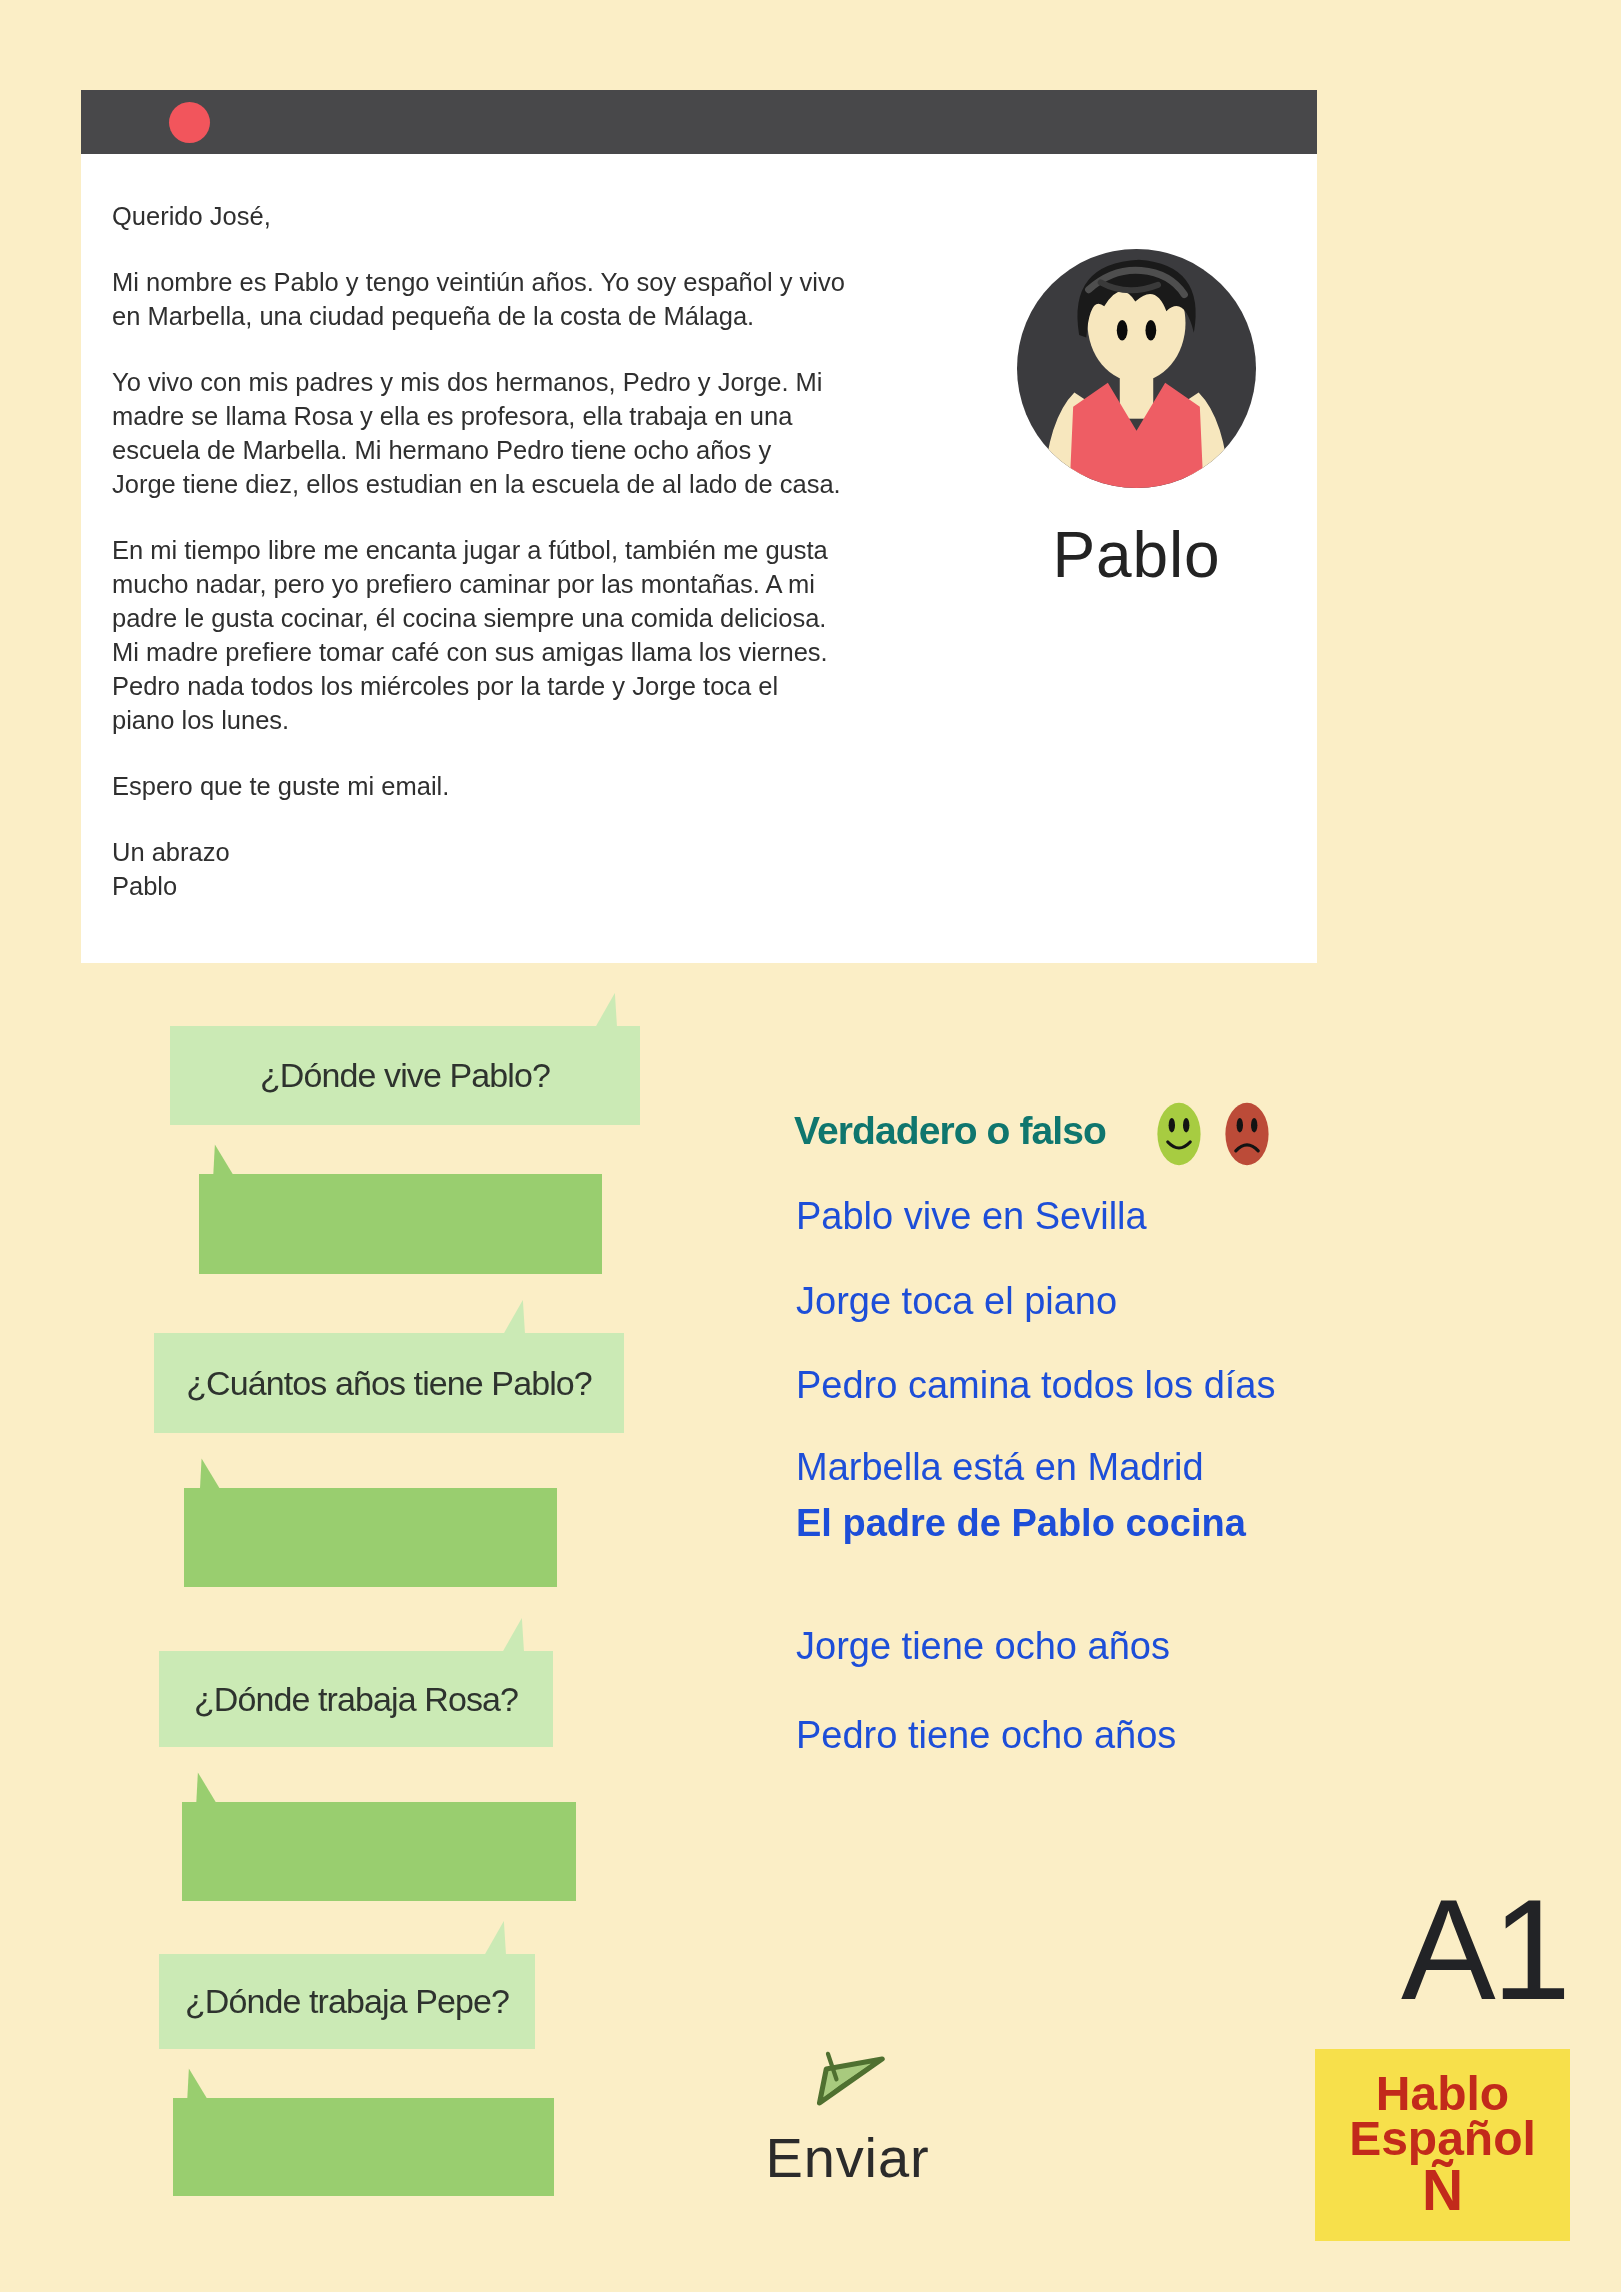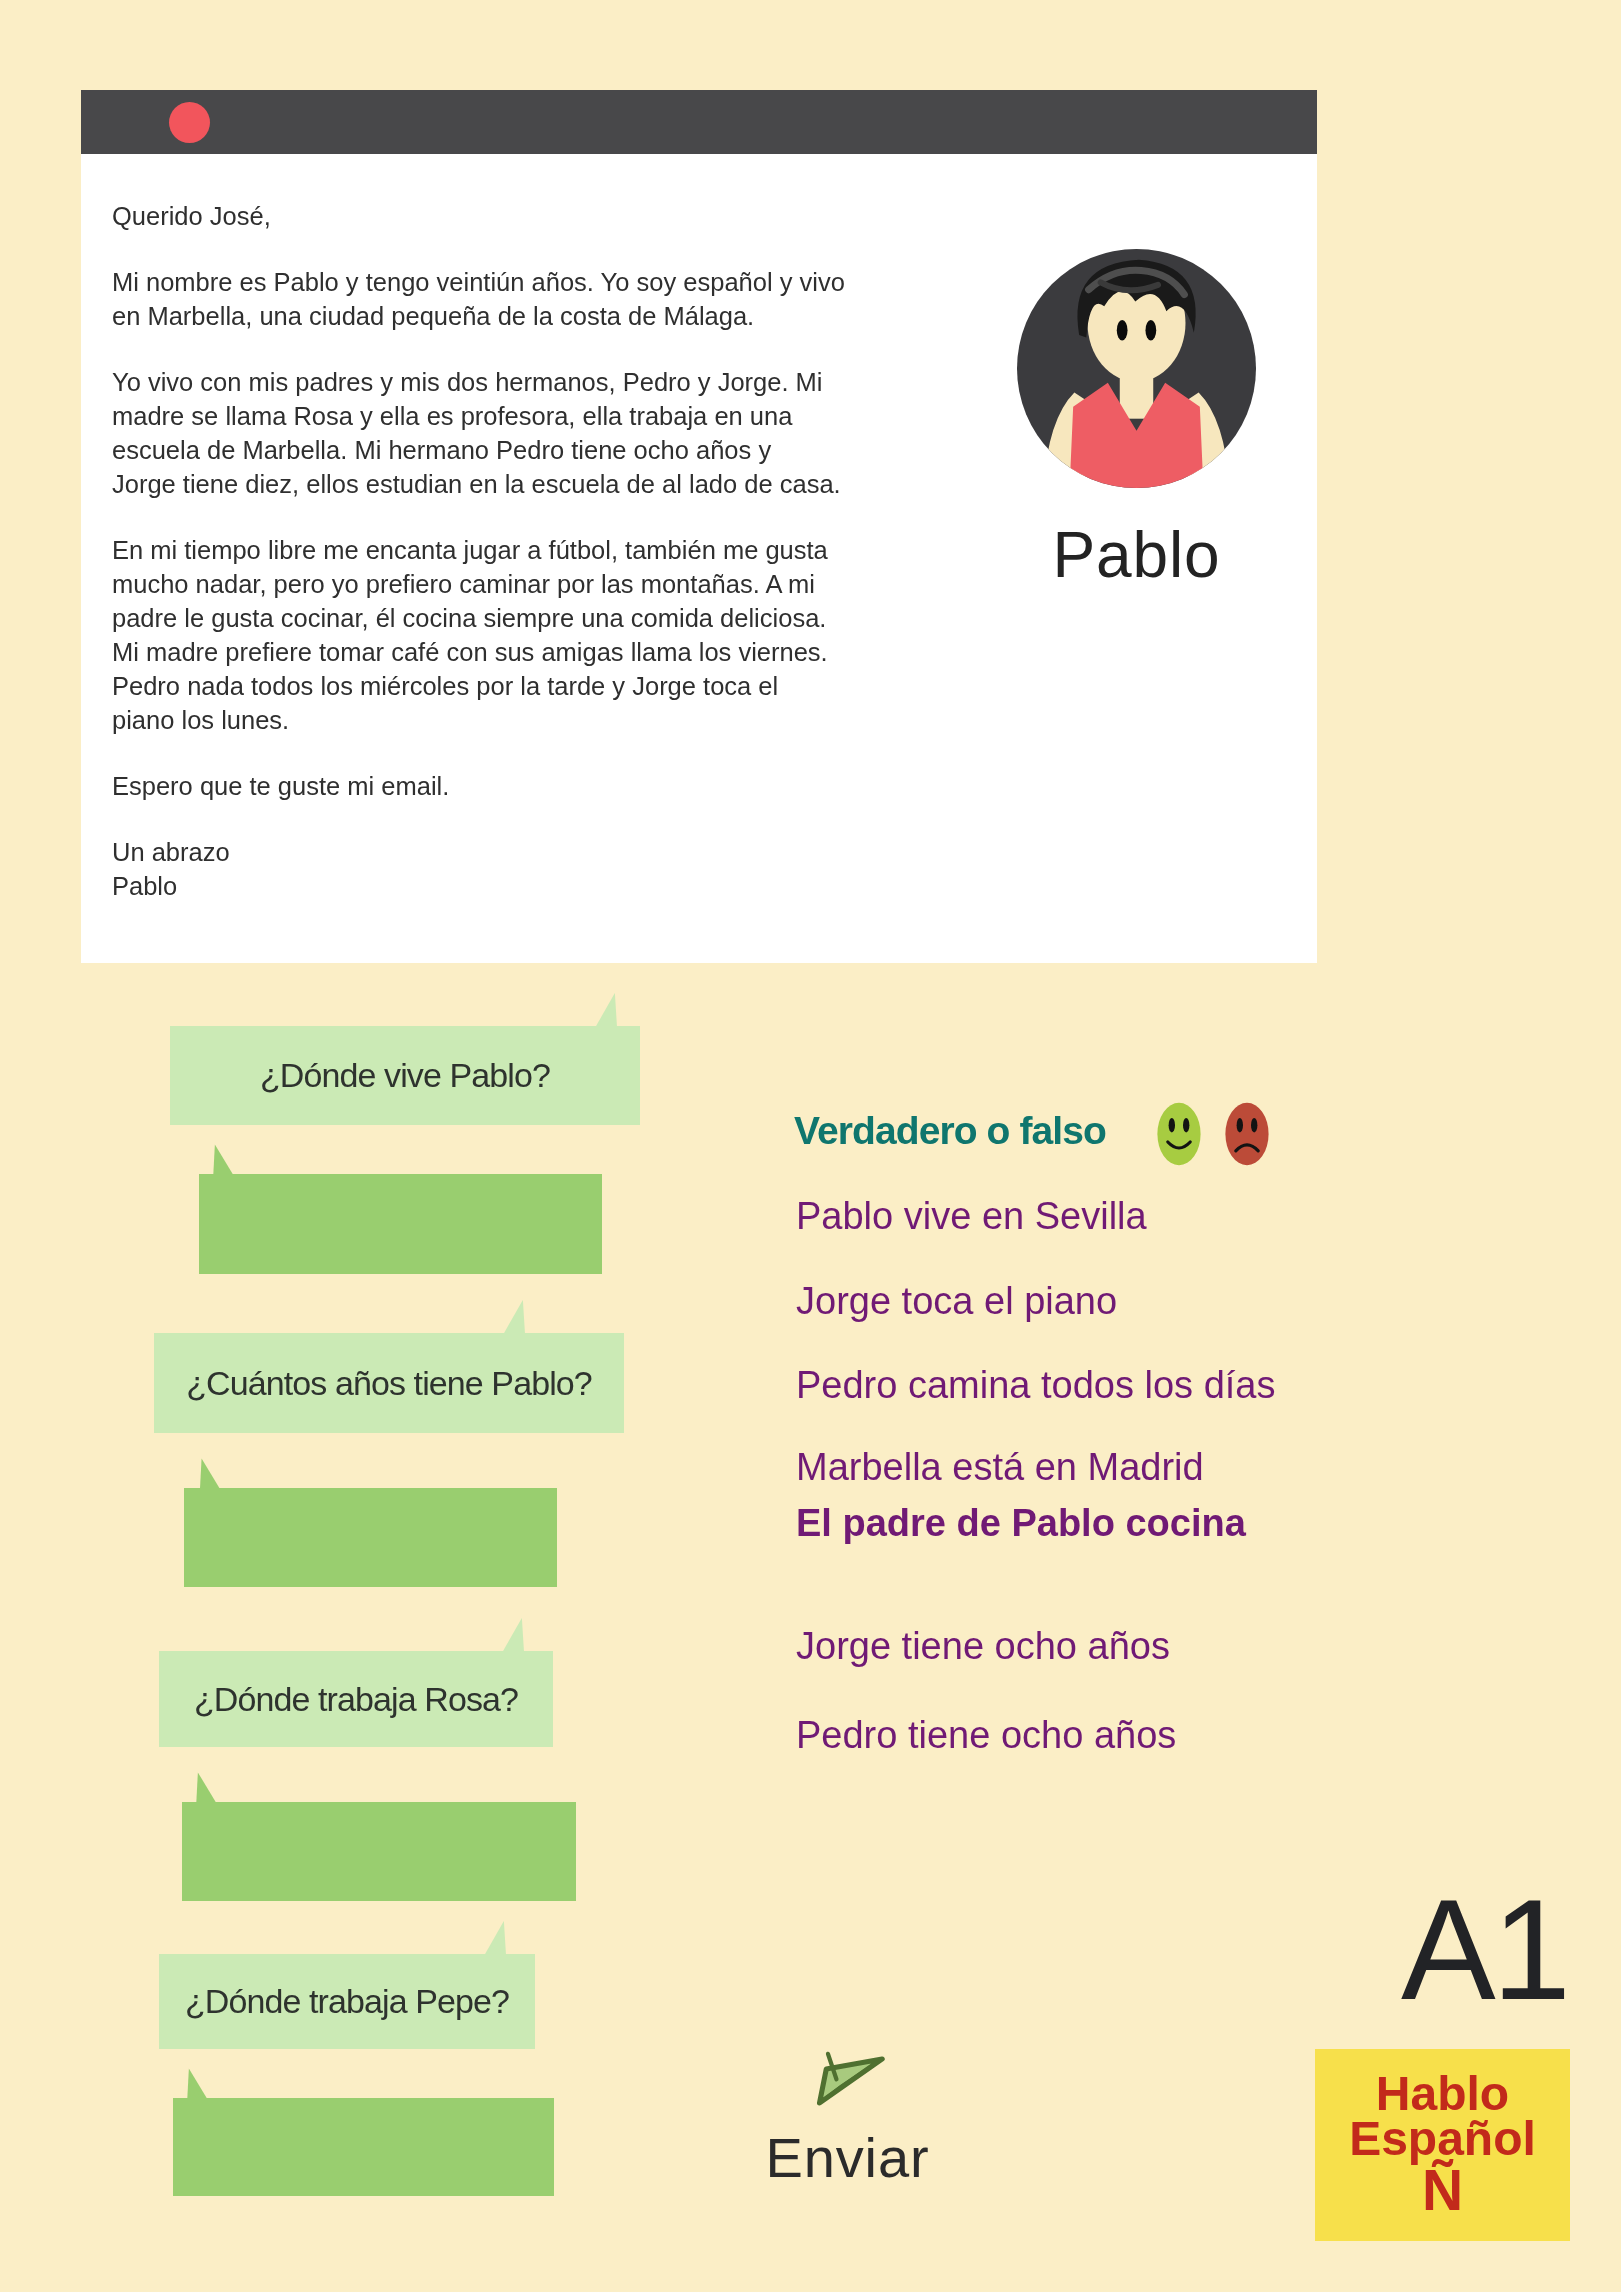--- a/index.html
+++ b/index.html
@@ -35,21 +35,21 @@
   .a2{left:184px;top:1488px;width:373px;height:99px;}
   .q3{left:159px;top:1651px;width:394px;height:96px;}
   .a3{left:182px;top:1802px;width:394px;height:99px;}
   .q4{left:159px;top:1954px;width:376px;height:95px;}
   .a4{left:173px;top:2098px;width:381px;height:98px;}
   
   .tf-title{left:794px;top:1109px;font-size:39px;font-weight:bold;letter-spacing:-0.9px;color:#0f766e;}
   .face{width:48px;height:70px;}
   .face-happy{left:1155px;top:1099px;}
   .face-sad{left:1223px;top:1099px;}
-  .stmt{left:796px;font-size:38px;line-height:47px;color:#701a75;white-space:nowrap;}
+  .stmt{left:796px;font-size:38px;line-height:47px;color:#1d4ed8;white-space:nowrap;}
   .s0{top:1193px;}.s1{top:1278px;}.s2{top:1362px;}.s3{top:1444px;}
   .s4{top:1500px;font-weight:bold;}.s5{top:1623px;}.s6{top:1712px;}
   
   .send{left:751px;top:2035px;width:193px;height:161px;cursor:pointer;}
   .plane{position:absolute;left:56px;top:7.2px;width:86px;height:72px;}
   .send-label{position:absolute;left:0;top:90px;width:193px;text-align:center;
      font-size:56px;letter-spacing:0.9px;color:#2B2B2B;}
   
   .level{left:1354px;top:1868px;width:179px;font-size:142px;letter-spacing:-3.6px;color:#222326;margin-left:47px;}
   .logo-box{left:1315px;top:2049px;width:255px;height:192px;background:#F7E04B;

